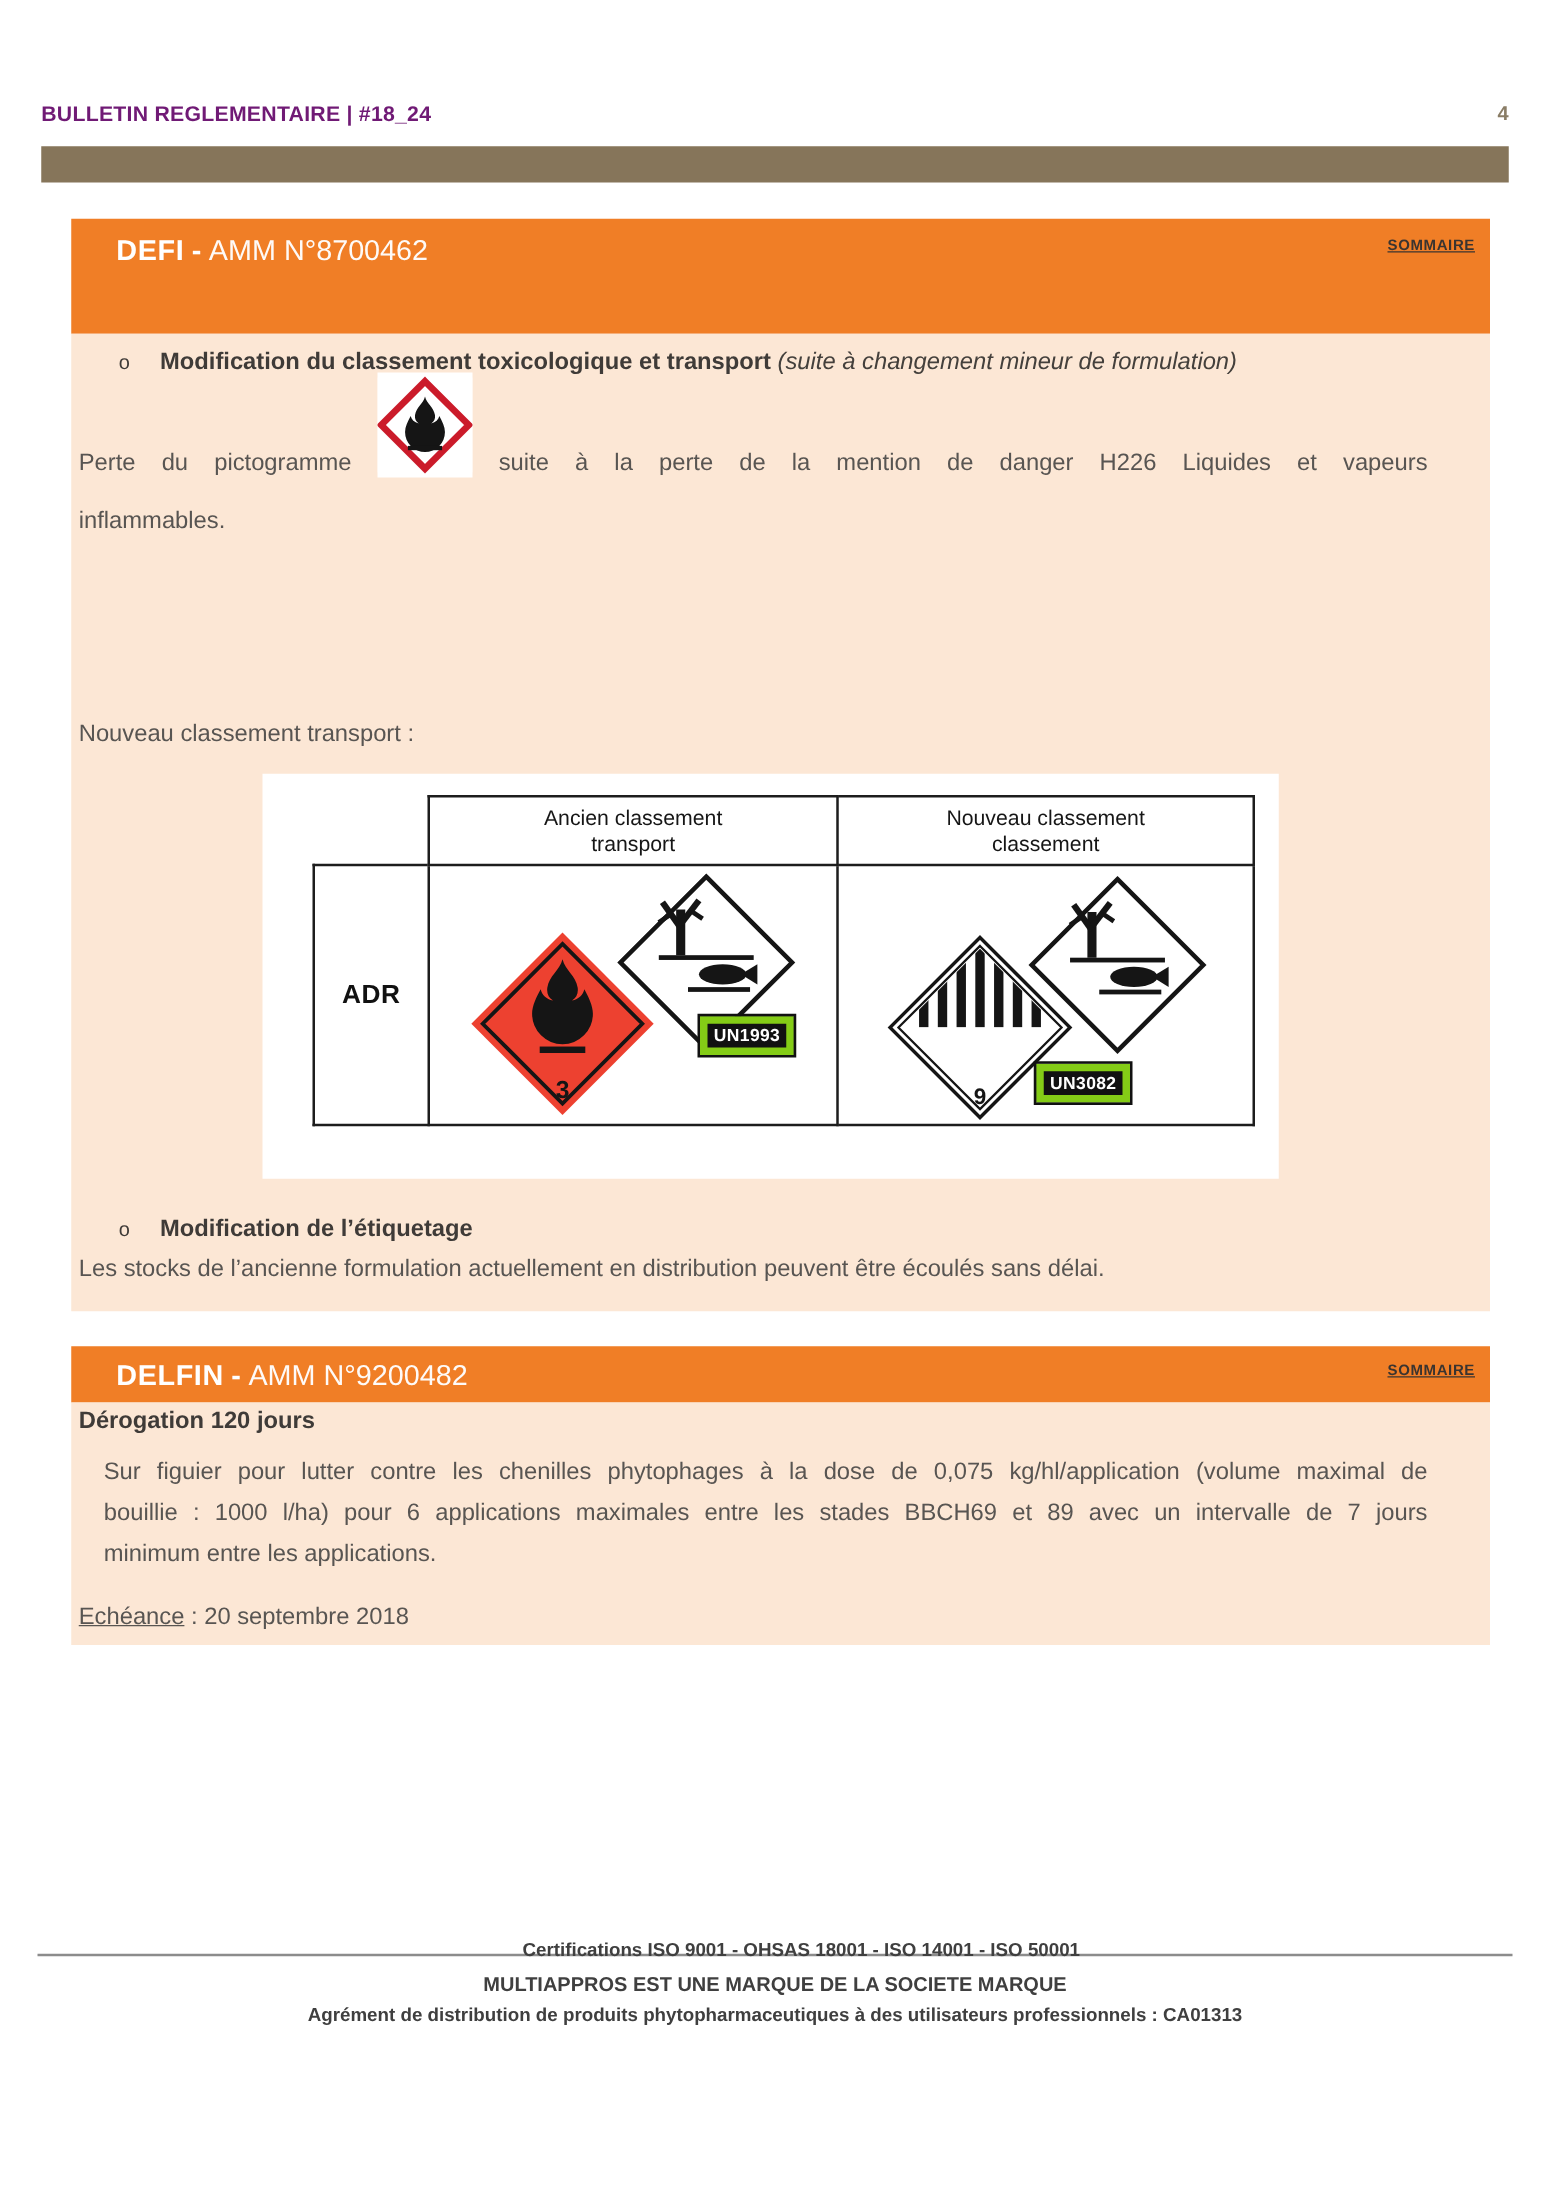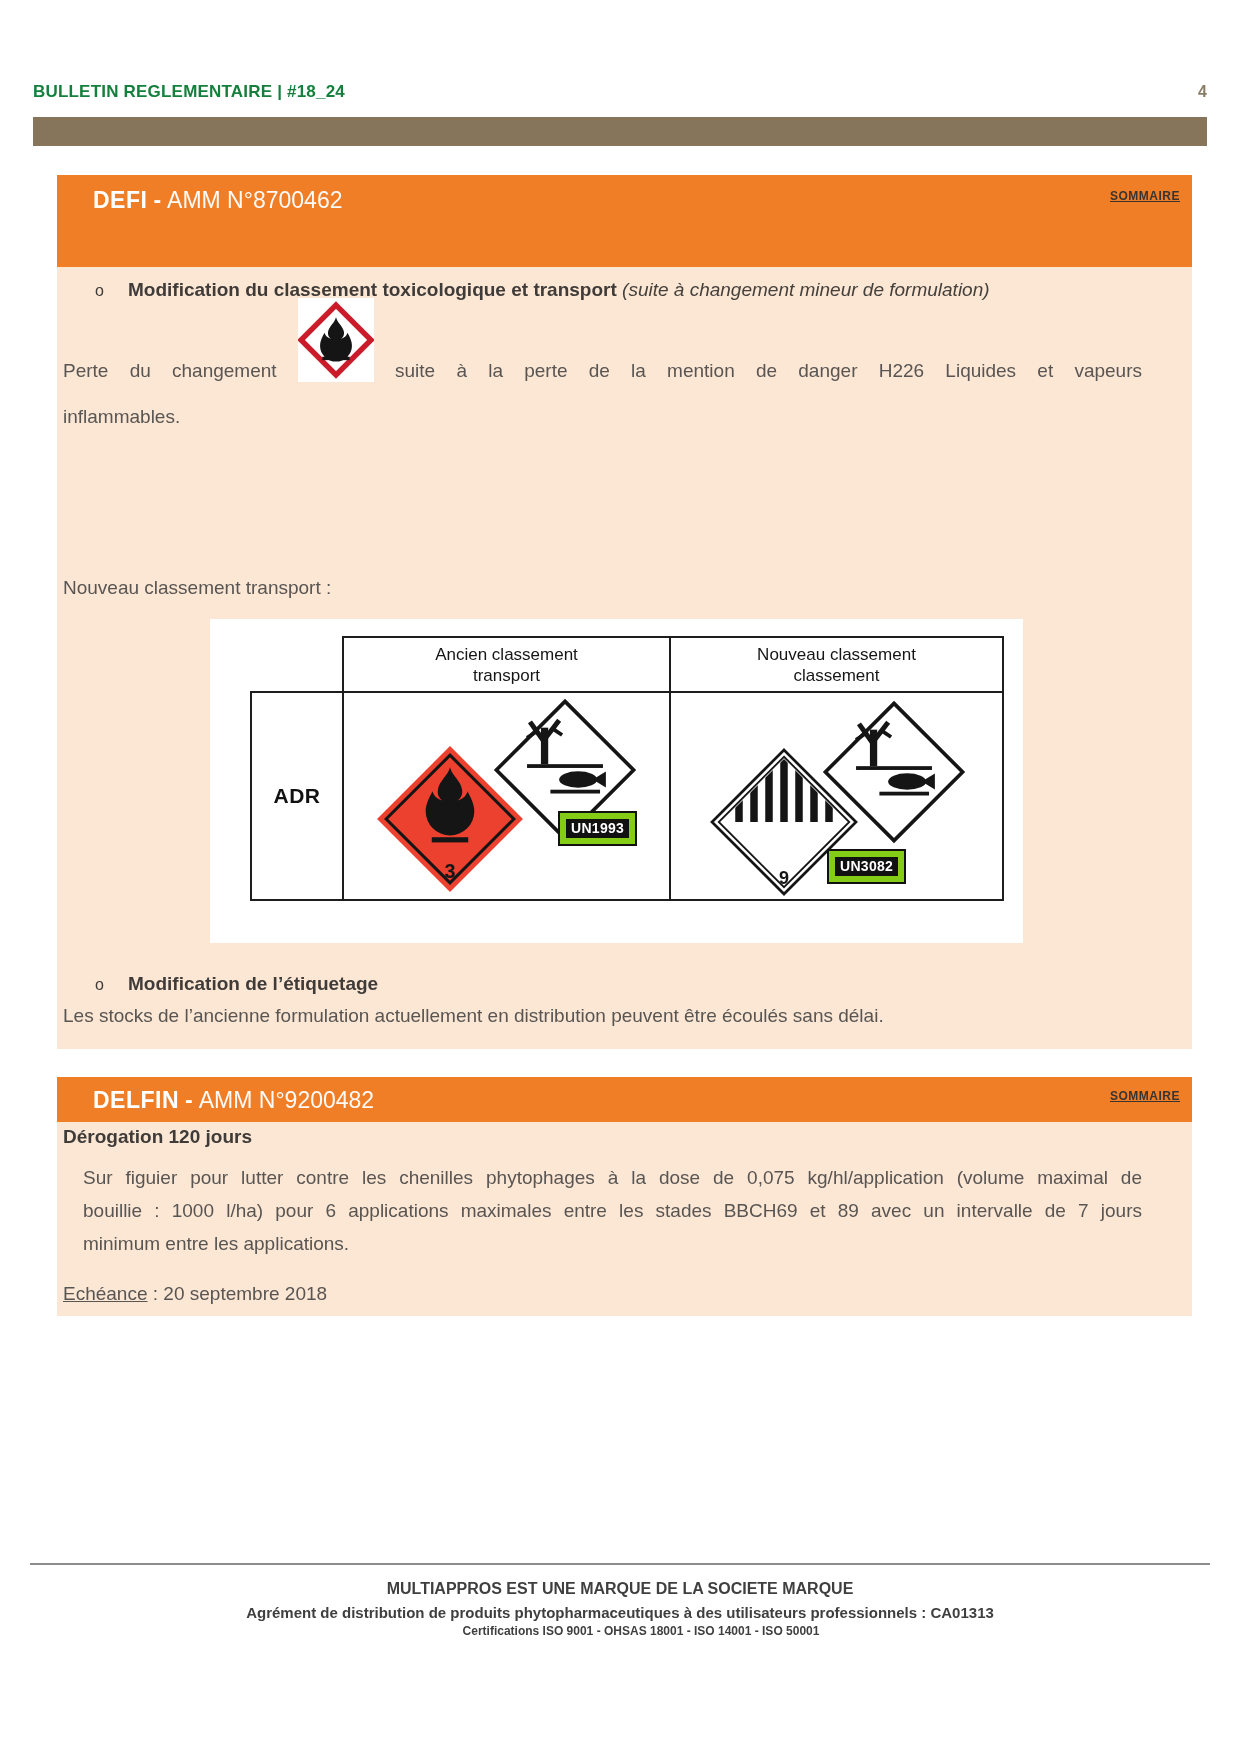--- a/index.html
+++ b/index.html
@@ -5,21 +5,21 @@
   * { margin:0; padding:0; box-sizing:border-box; }
   html,body { background:#ffffff; }
   body {
     width:1240px; height:1754px; position:relative;
     font-family:"Liberation Sans", sans-serif;
     color:#585552;
   }
   
   .doc-header-title {
     position:absolute; left:33px; top:82px;
-    font-size:17px; font-weight:bold; color:#15803d; letter-spacing:.2px;
+    font-size:17px; font-weight:bold; color:#701a75; letter-spacing:.2px;
   }
   .doc-page-number {
     position:absolute; right:33px; top:83px;
     font-size:16px; font-weight:bold; color:#8A7D66;
   }
   .top-bar {
     position:absolute; left:33px; top:117px; width:1174px; height:29px;
     background:#86755A;
   }
   
@@ -92,21 +92,21 @@
   .p2-line { position:absolute; left:6px; right:50px;margin-left:20px; }
   #p2-l1 { top:45px; } #p2-l2 { top:78px; } #p2-l3 { top:111px; }
   #echeance-line { position:absolute; left:6px; top:161px; }
   .underlined { text-decoration:underline; }
 
   
   .footer-rule { position:absolute; left:30px; top:1563px; width:1180px; height:2px; background:#8c8c8c; }
   .footer-line { position:absolute; left:0; width:1240px; text-align:center; font-weight:bold; color:#3F3F3F; }
   #footer-l1 { top:1580px; font-size:16px; }
   #footer-l2 { top:1604px; font-size:15px; }
-  #footer-l3 { top:1624px; font-size:12px;padding-left:42px; }
+  #footer-l3 { top:1552px; font-size:15px;padding-left:42px; }
 </style>
 </head>
 <body>
 
 <div class="doc-header-title">BULLETIN REGLEMENTAIRE | #18_24</div>
 <div class="doc-page-number">4</div>
 <div class="top-bar"></div>
 
 <div class="section" style="top:175px;">
   <div class="sec-header" style="height:92px;">
@@ -117,21 +117,21 @@
   </div>
 
   <div class="sec-body" id="sec1-body">
 
     <div class="bullet-line" style="top:12px;">
       <span class="bullet-marker">o</span><span class="bullet-bold">Modification du classement toxicologique et transport</span>
       <span class="bullet-italic">(suite à changement mineur de formulation)</span>
     </div>
 
     <div class="body-text justified-line" id="pict-line1">
-      <span>Perte du changement</span>
+      <span>Perte du pictogramme</span>
       <span class="ghs-box"><svg viewBox="0 0 100 100" xmlns="http://www.w3.org/2000/svg">
         <rect width="100" height="100" fill="#ffffff"></rect>
         <polygon points="50,4 96,50 50,96 4,50" fill="#ffffff" stroke="#CB1B2A" stroke-width="7"></polygon>
         <path d="M50 20 C52 28 59 31 60.5 39.5 C61 43.5 59.6 46.4 56.6 48.4 C61.3 47.4 64.2 44.4 65.1 40.6 C68 46 71 51.7 71 57.4 A21 21 0 0 1 29 57.4 C29 51.7 32 46 34.9 40.6 C35.8 44.4 38.7 47.4 43.4 48.4 C40.4 46.4 39 43.5 39.5 39.5 C41 31 48 28 50 20 Z" fill="#151515"></path>
         <rect x="32" y="72" width="36" height="4.5" fill="#151515"></rect>
       </svg></span>
       <span>suite à la perte de la mention de danger H226 Liquides et vapeurs</span>
     </div>
     <div class="body-text" id="pict-line2">inflammables.</div>
 

